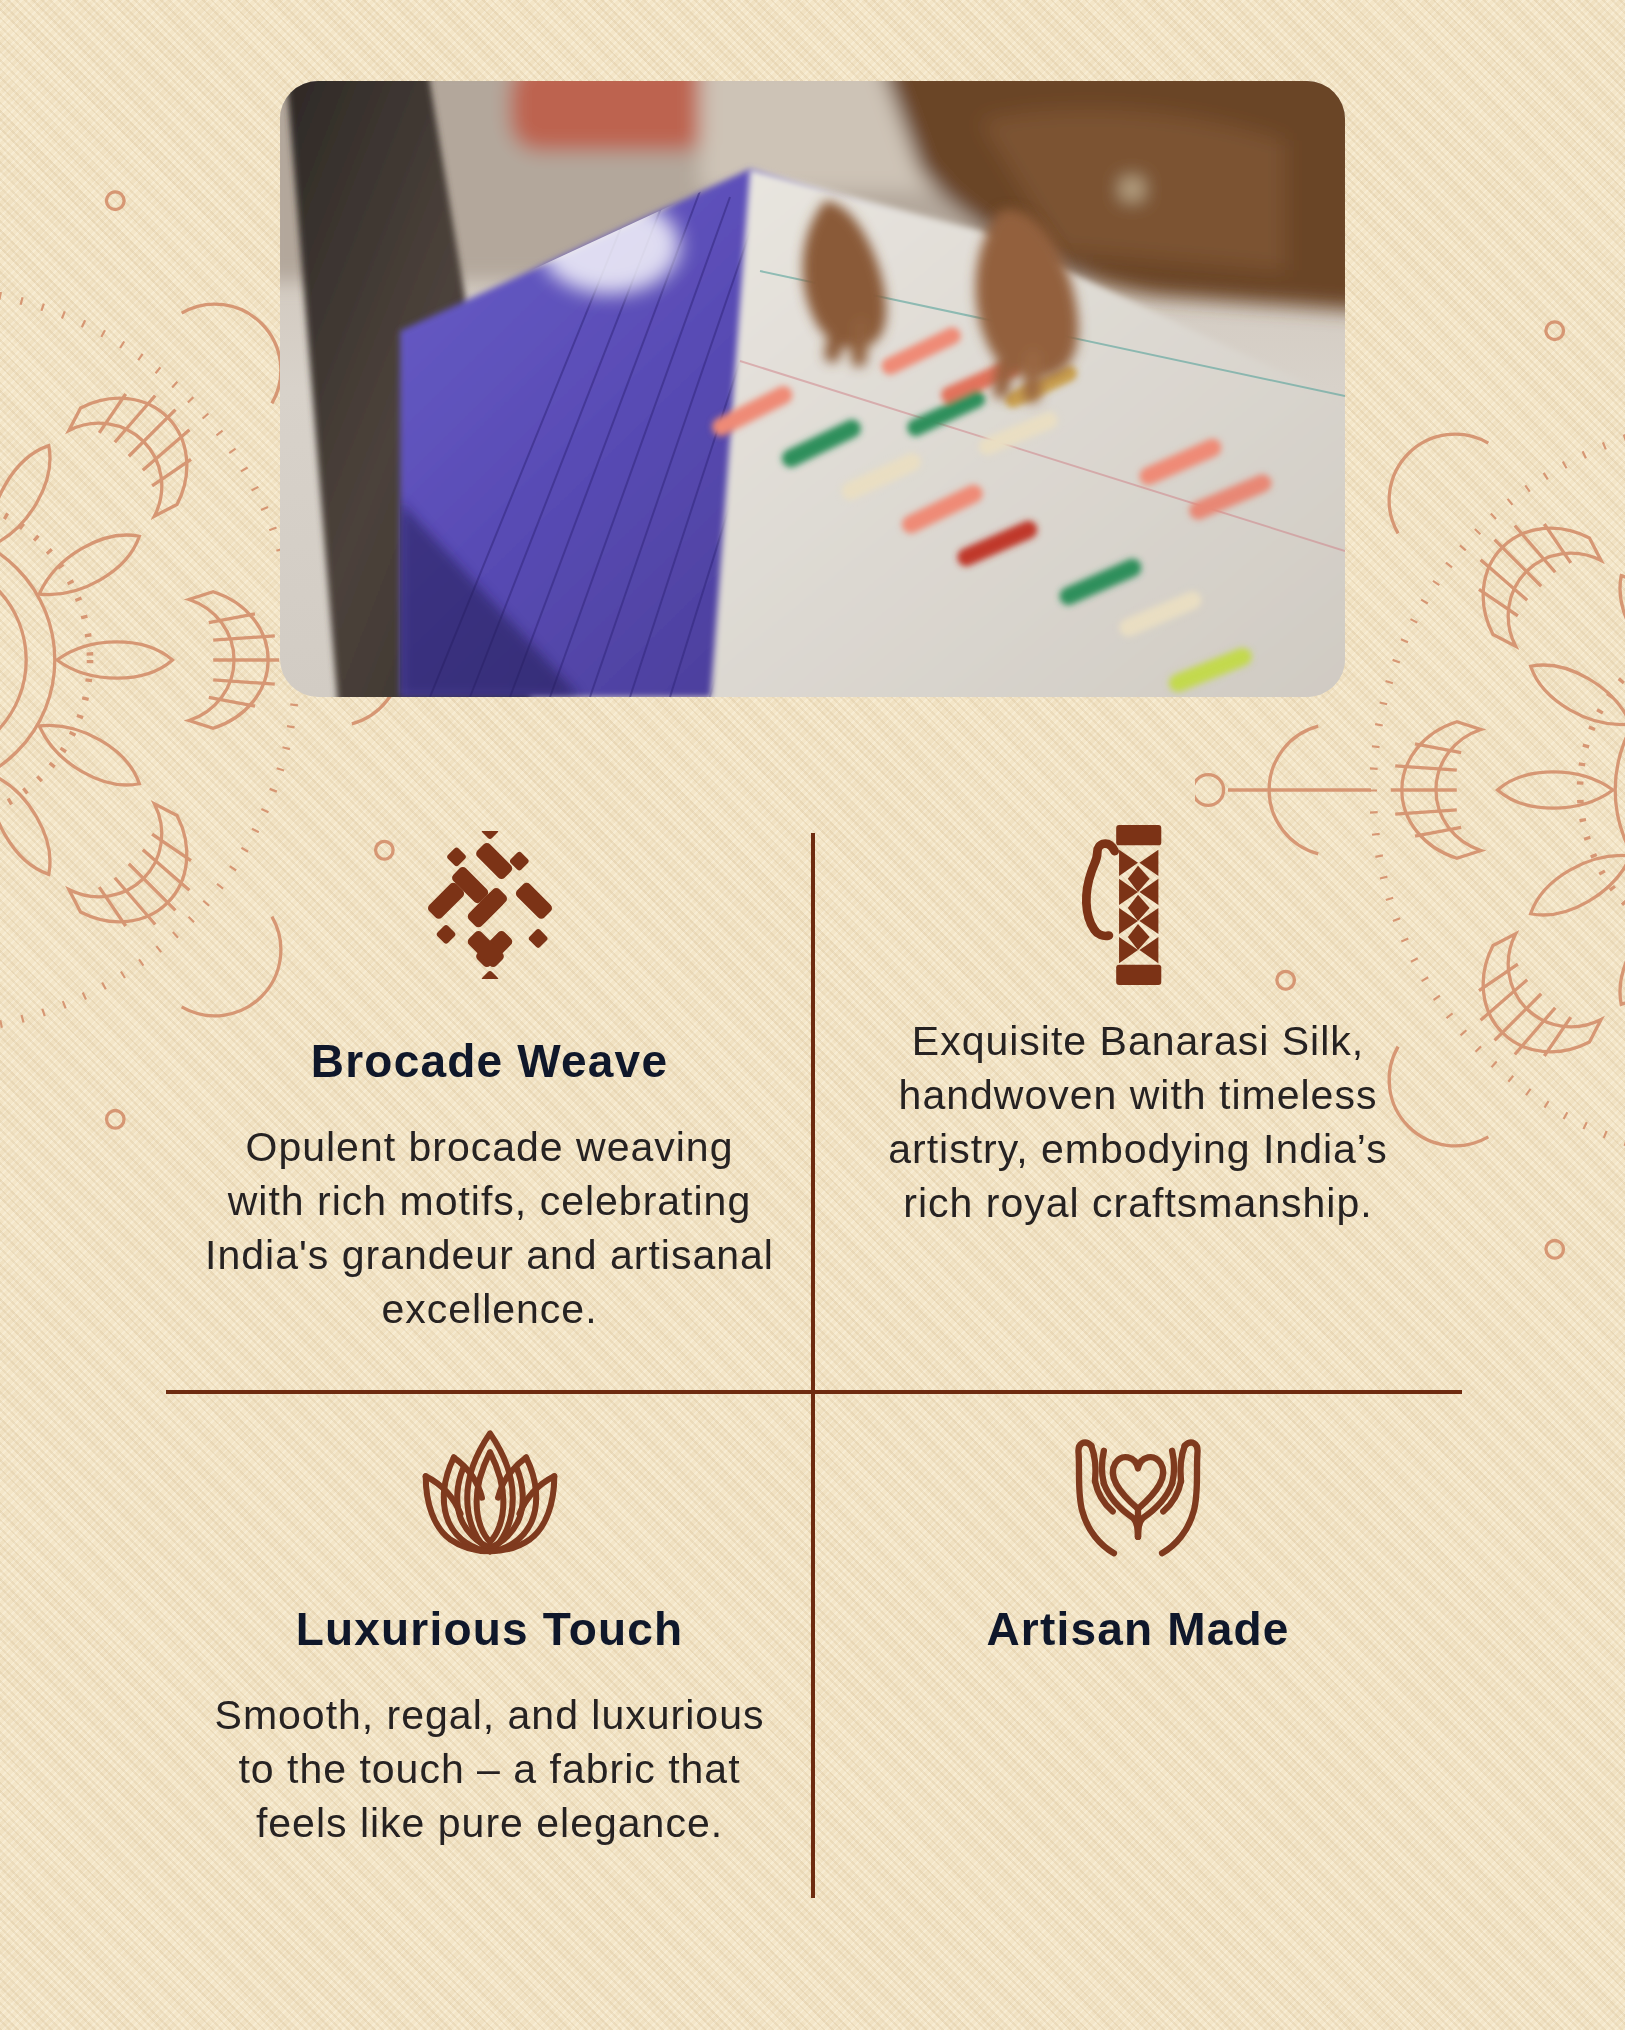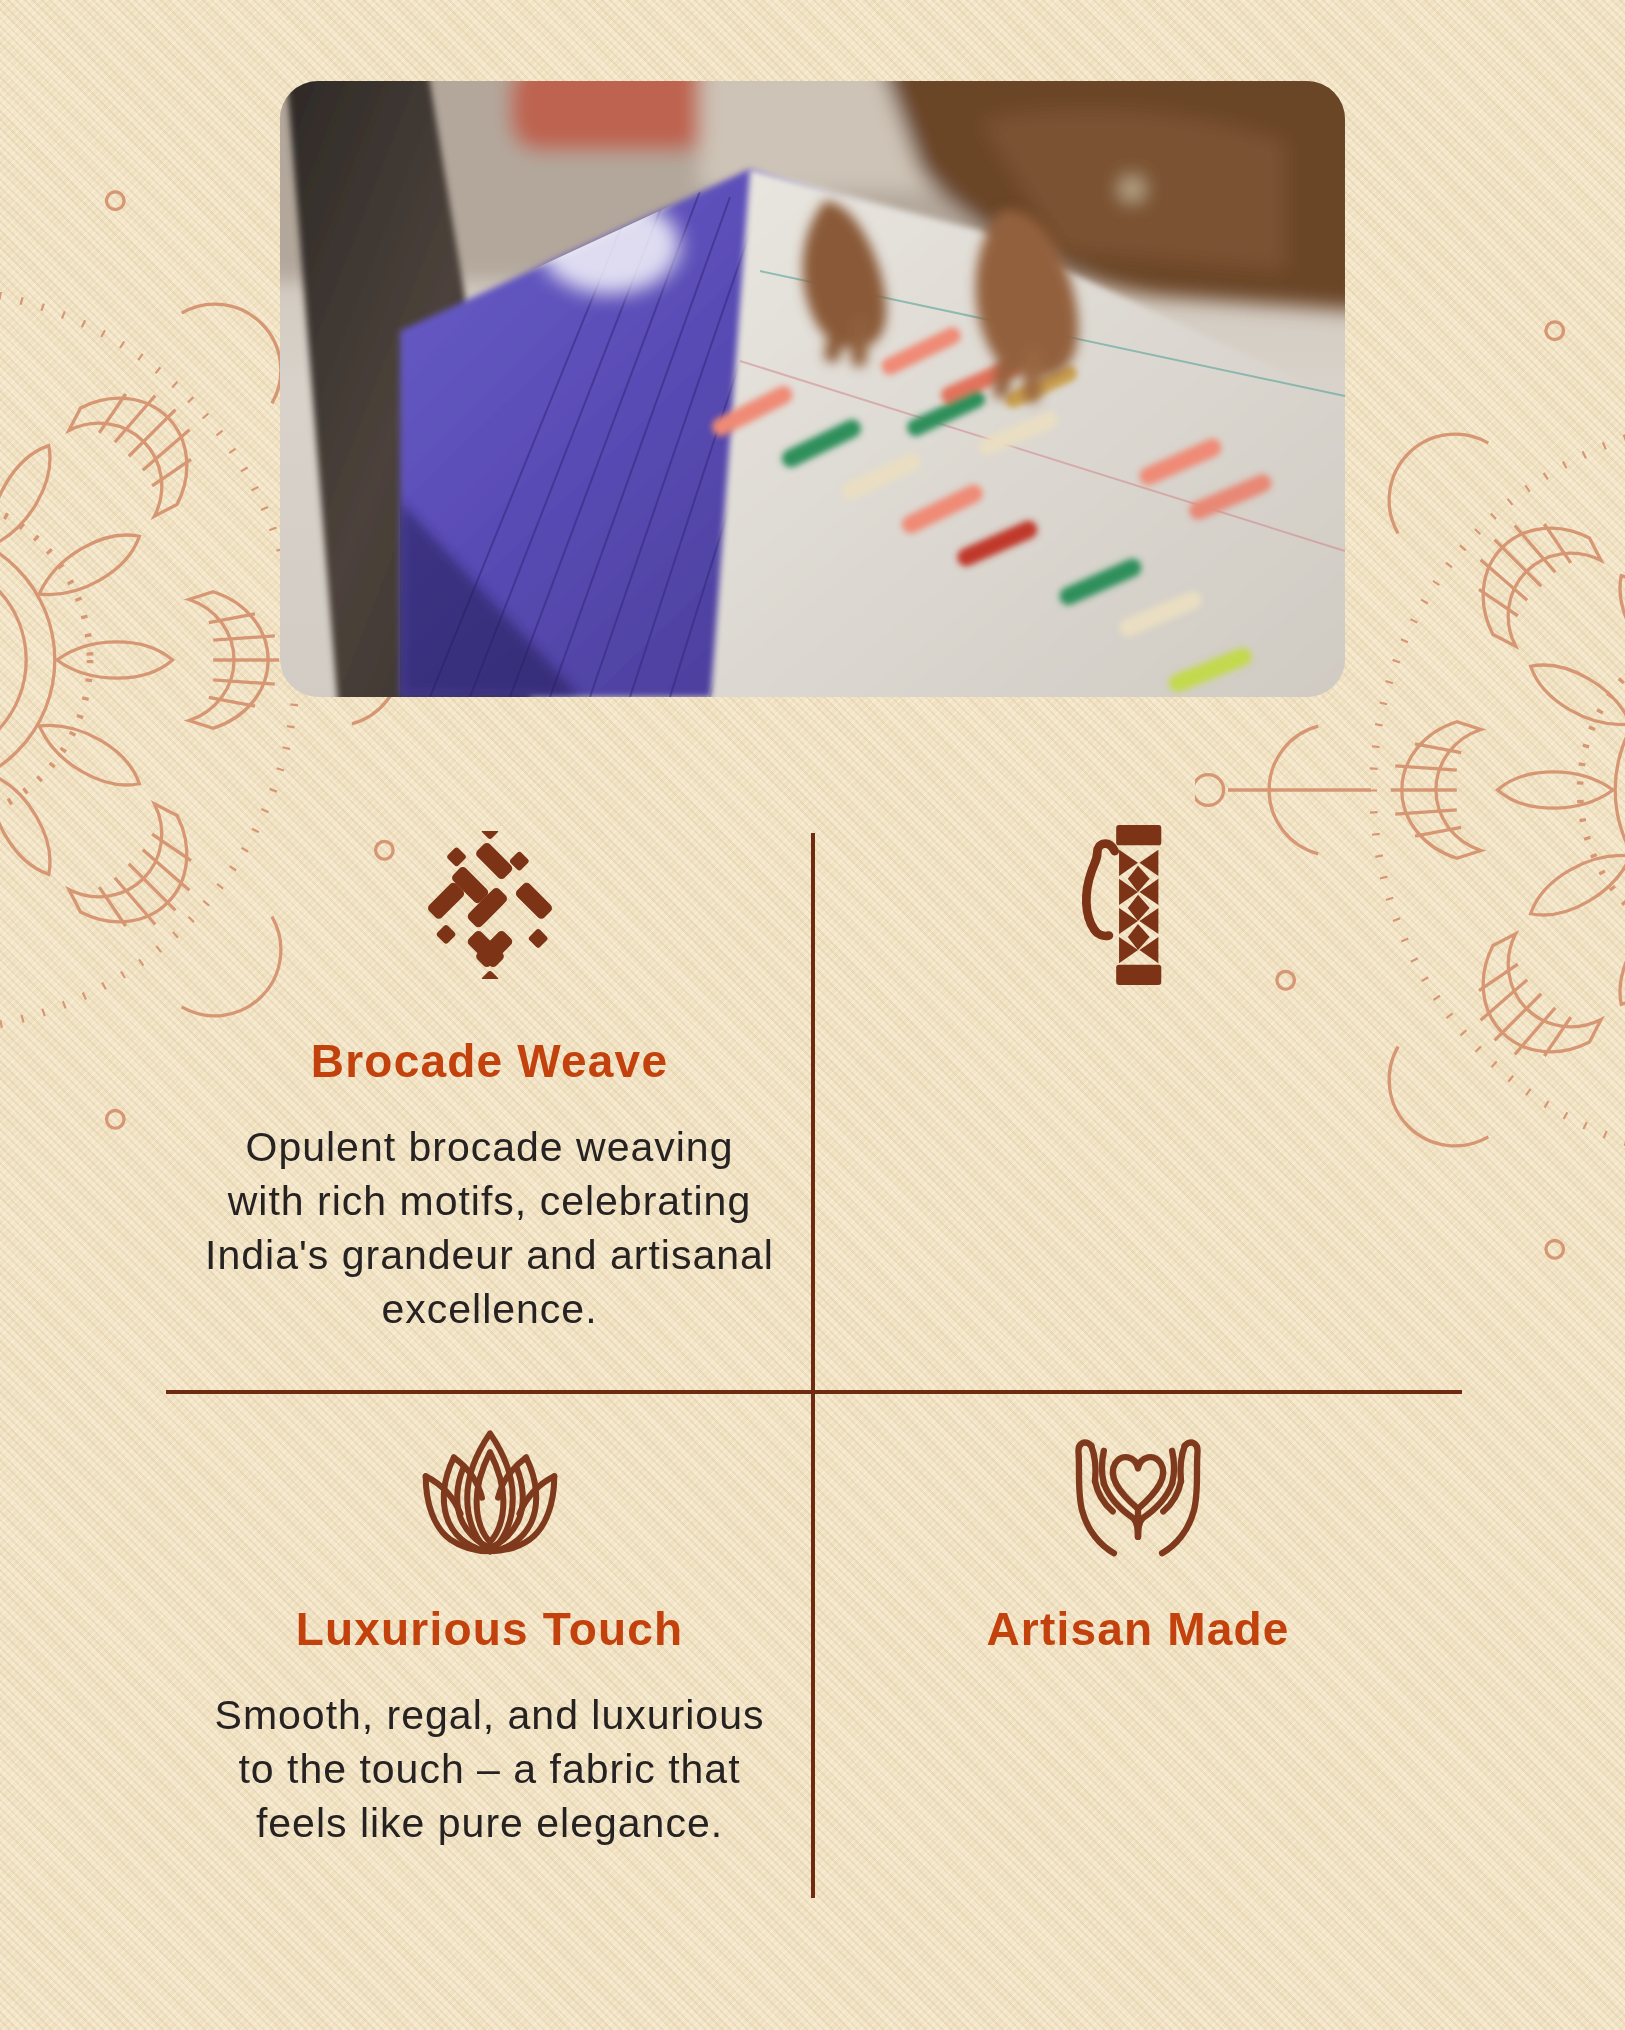--- a/index.html
+++ b/index.html
@@ -44,21 +44,21 @@
   .f-tl { left:166px; top:830px; }
   .f-tr { left:814px; top:830px; width:648px; }
   .f-bl { left:166px; top:1428px;justify-content:flex-end; }
   .f-br { left:814px; top:1428px; width:648px; }
 
   .feature-icon { height:150px; display:flex; align-items:center; justify-content:center; }
   .f-bl .feature-icon, .f-br .feature-icon { height:134px; }
 
   .feature h2 {
     margin-top:56px; font-size:46px; line-height:50px; font-weight:700;
-    letter-spacing:1.2px; color:#c2410c;
+    letter-spacing:1.2px; color:#0f172a;
   }
   .f-bl h2, .f-br h2 { margin-top:42px; }
 
   .feature p {
     margin-top:34px; font-size:41px; line-height:54px; font-weight:400;
     letter-spacing:1px; color:#262222; white-space:pre-line; width:100%;
   }
 </style>
 </head>
 <body>
@@ -338,20 +338,24 @@
             <polygon points="27,77 40,86 27,95"></polygon>
             <polygon points="54,77 41,86 54,95"></polygon>
             <polygon points="40,28 48,37 40,46 33,37"></polygon>
             <polygon points="40,48 48,57 40,66 33,57"></polygon>
             <polygon points="40,68 48,77 40,86 33,77"></polygon>
           </g>
         </g>
         <path d="M24,18 C20,10 12,12 12,19 C12,24 10,26 8,32 C3,46 3,62 10,72 C12,75 16,77 20,76" fill="none" stroke="#7c3316" stroke-width="6" stroke-linecap="round"></path>
       </svg>
     </div>
+    <p>Exquisite Banarasi Silk,
+handwoven with timeless
+artistry, embodying India’s
+rich royal craftsmanship.</p>
   </section>
 
   <section class="feature f-bl">
     <div class="feature-icon">
       <svg width="150" height="134" viewBox="0 0 112 100" fill="none" stroke="#7f3a1e" stroke-width="4.5" stroke-linejoin="round" stroke-linecap="round">
         <path d="M56,4 C45,20 39,36 39,52 C39,72 47,86 56,92 C65,86 73,72 73,52 C73,36 67,20 56,4 Z"></path>
         <path d="M56,18 C49,32 46,44 46,55 C46,70 51,80 56,85 C61,80 66,70 66,55 C66,44 63,32 56,18 Z"></path>
         <path d="M29,22 C21,38 19,56 25,70 C31,83 43,91 56,92"></path>
         <path d="M29,22 C40,30 47,40 50,52"></path>
         <path d="M36,30 C31,42 30,56 34,67 C38,77 46,86 56,89"></path>

